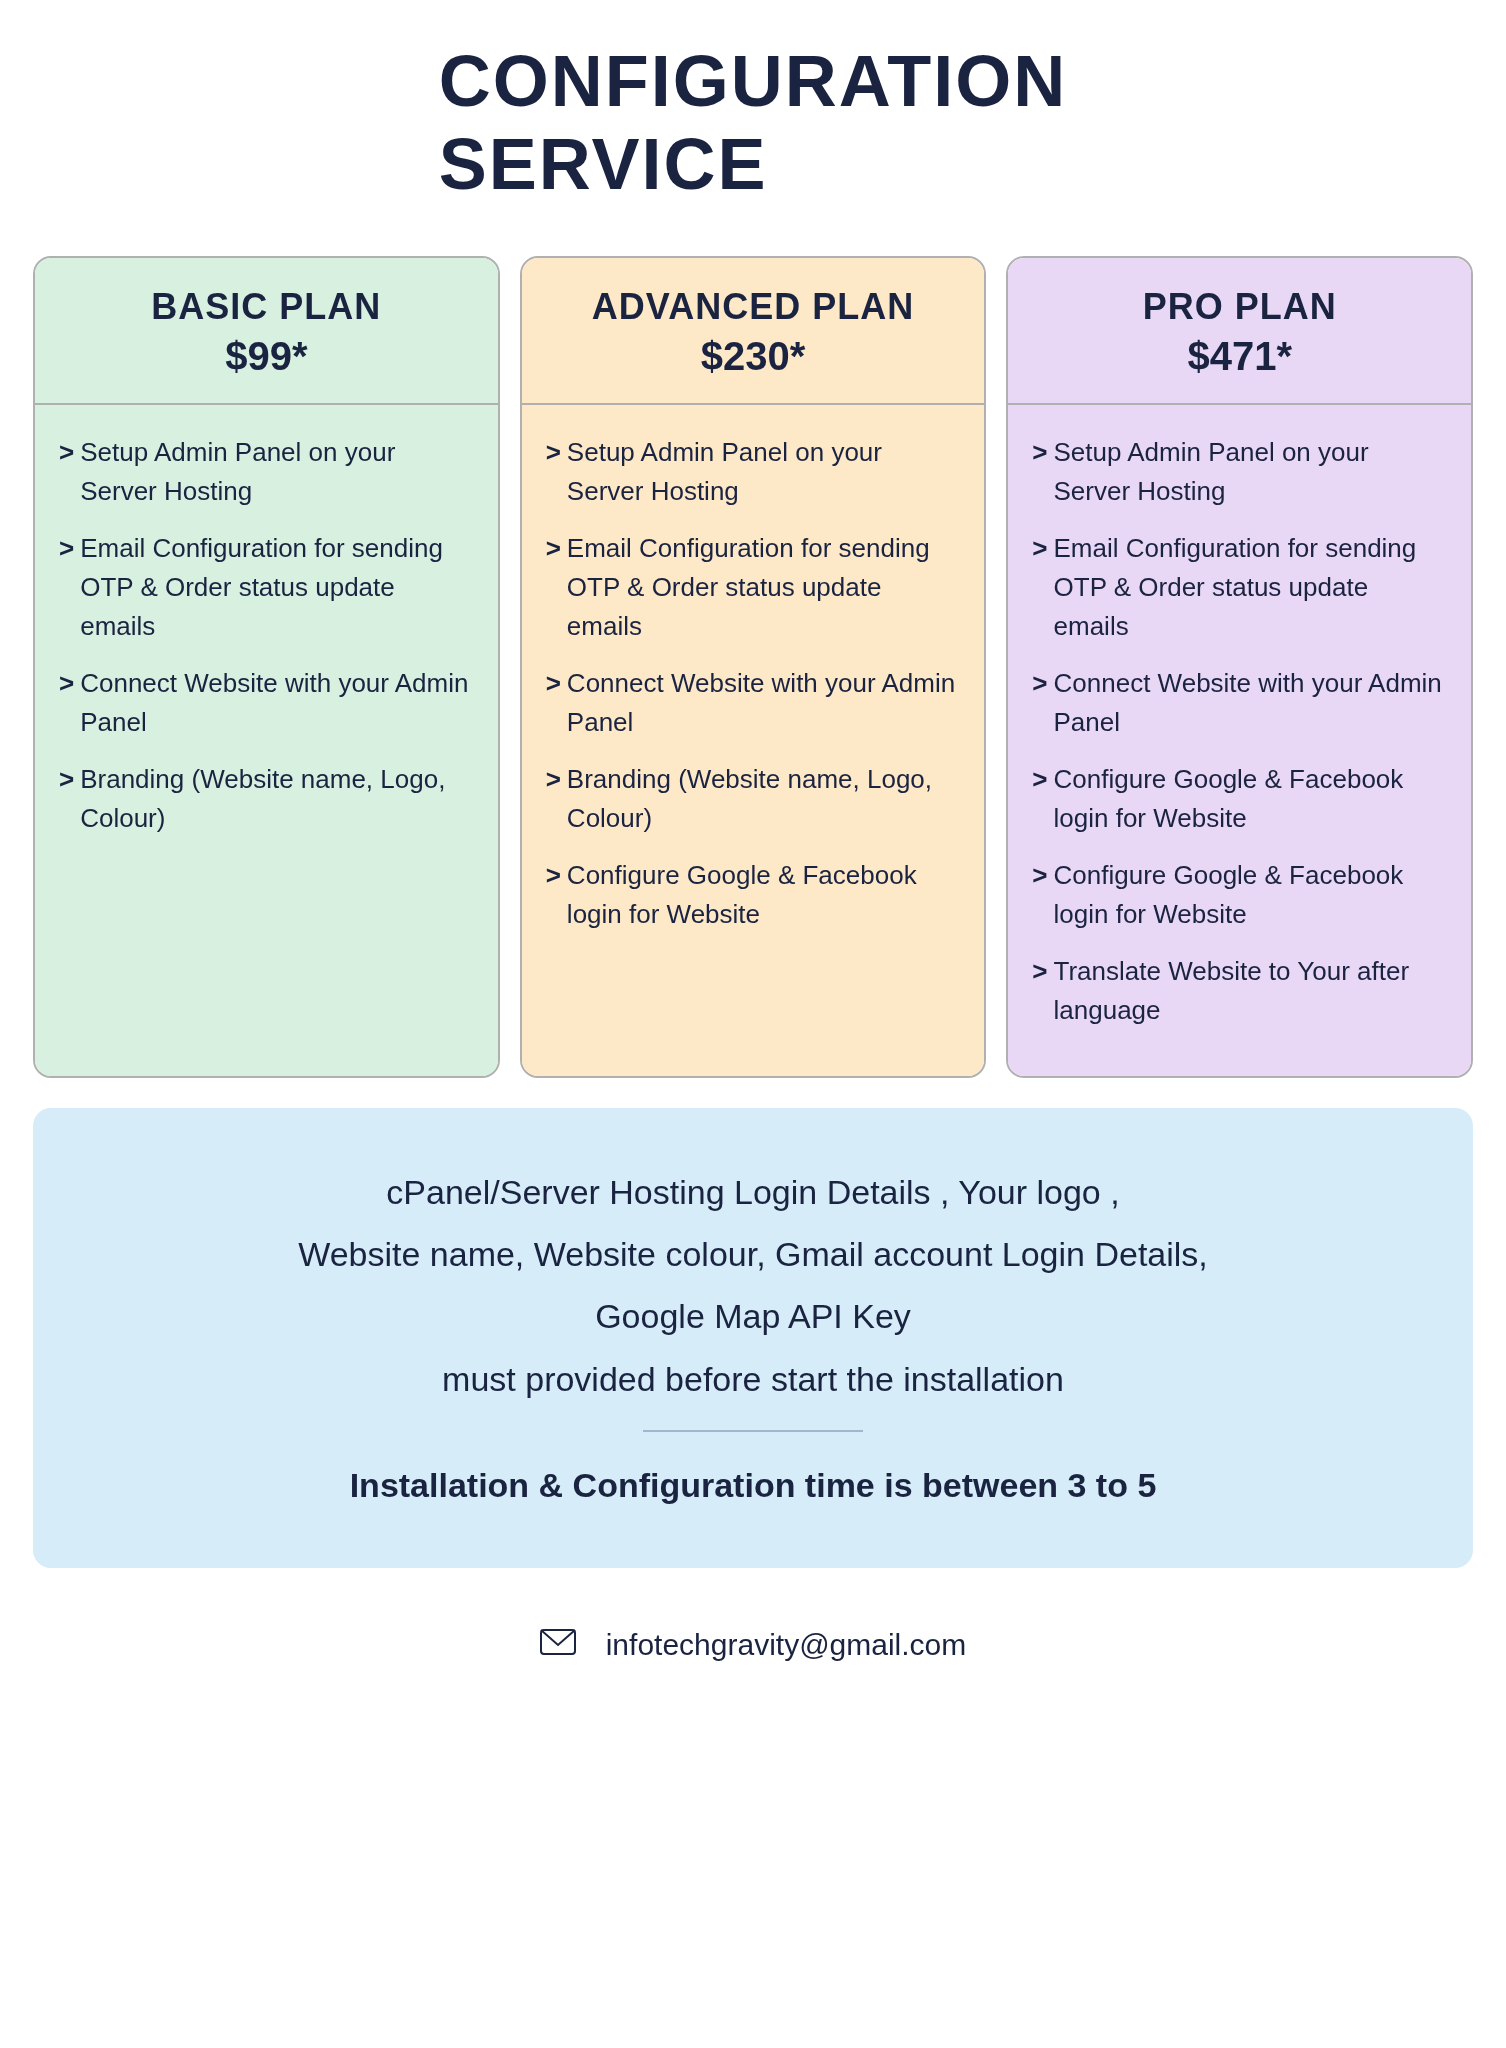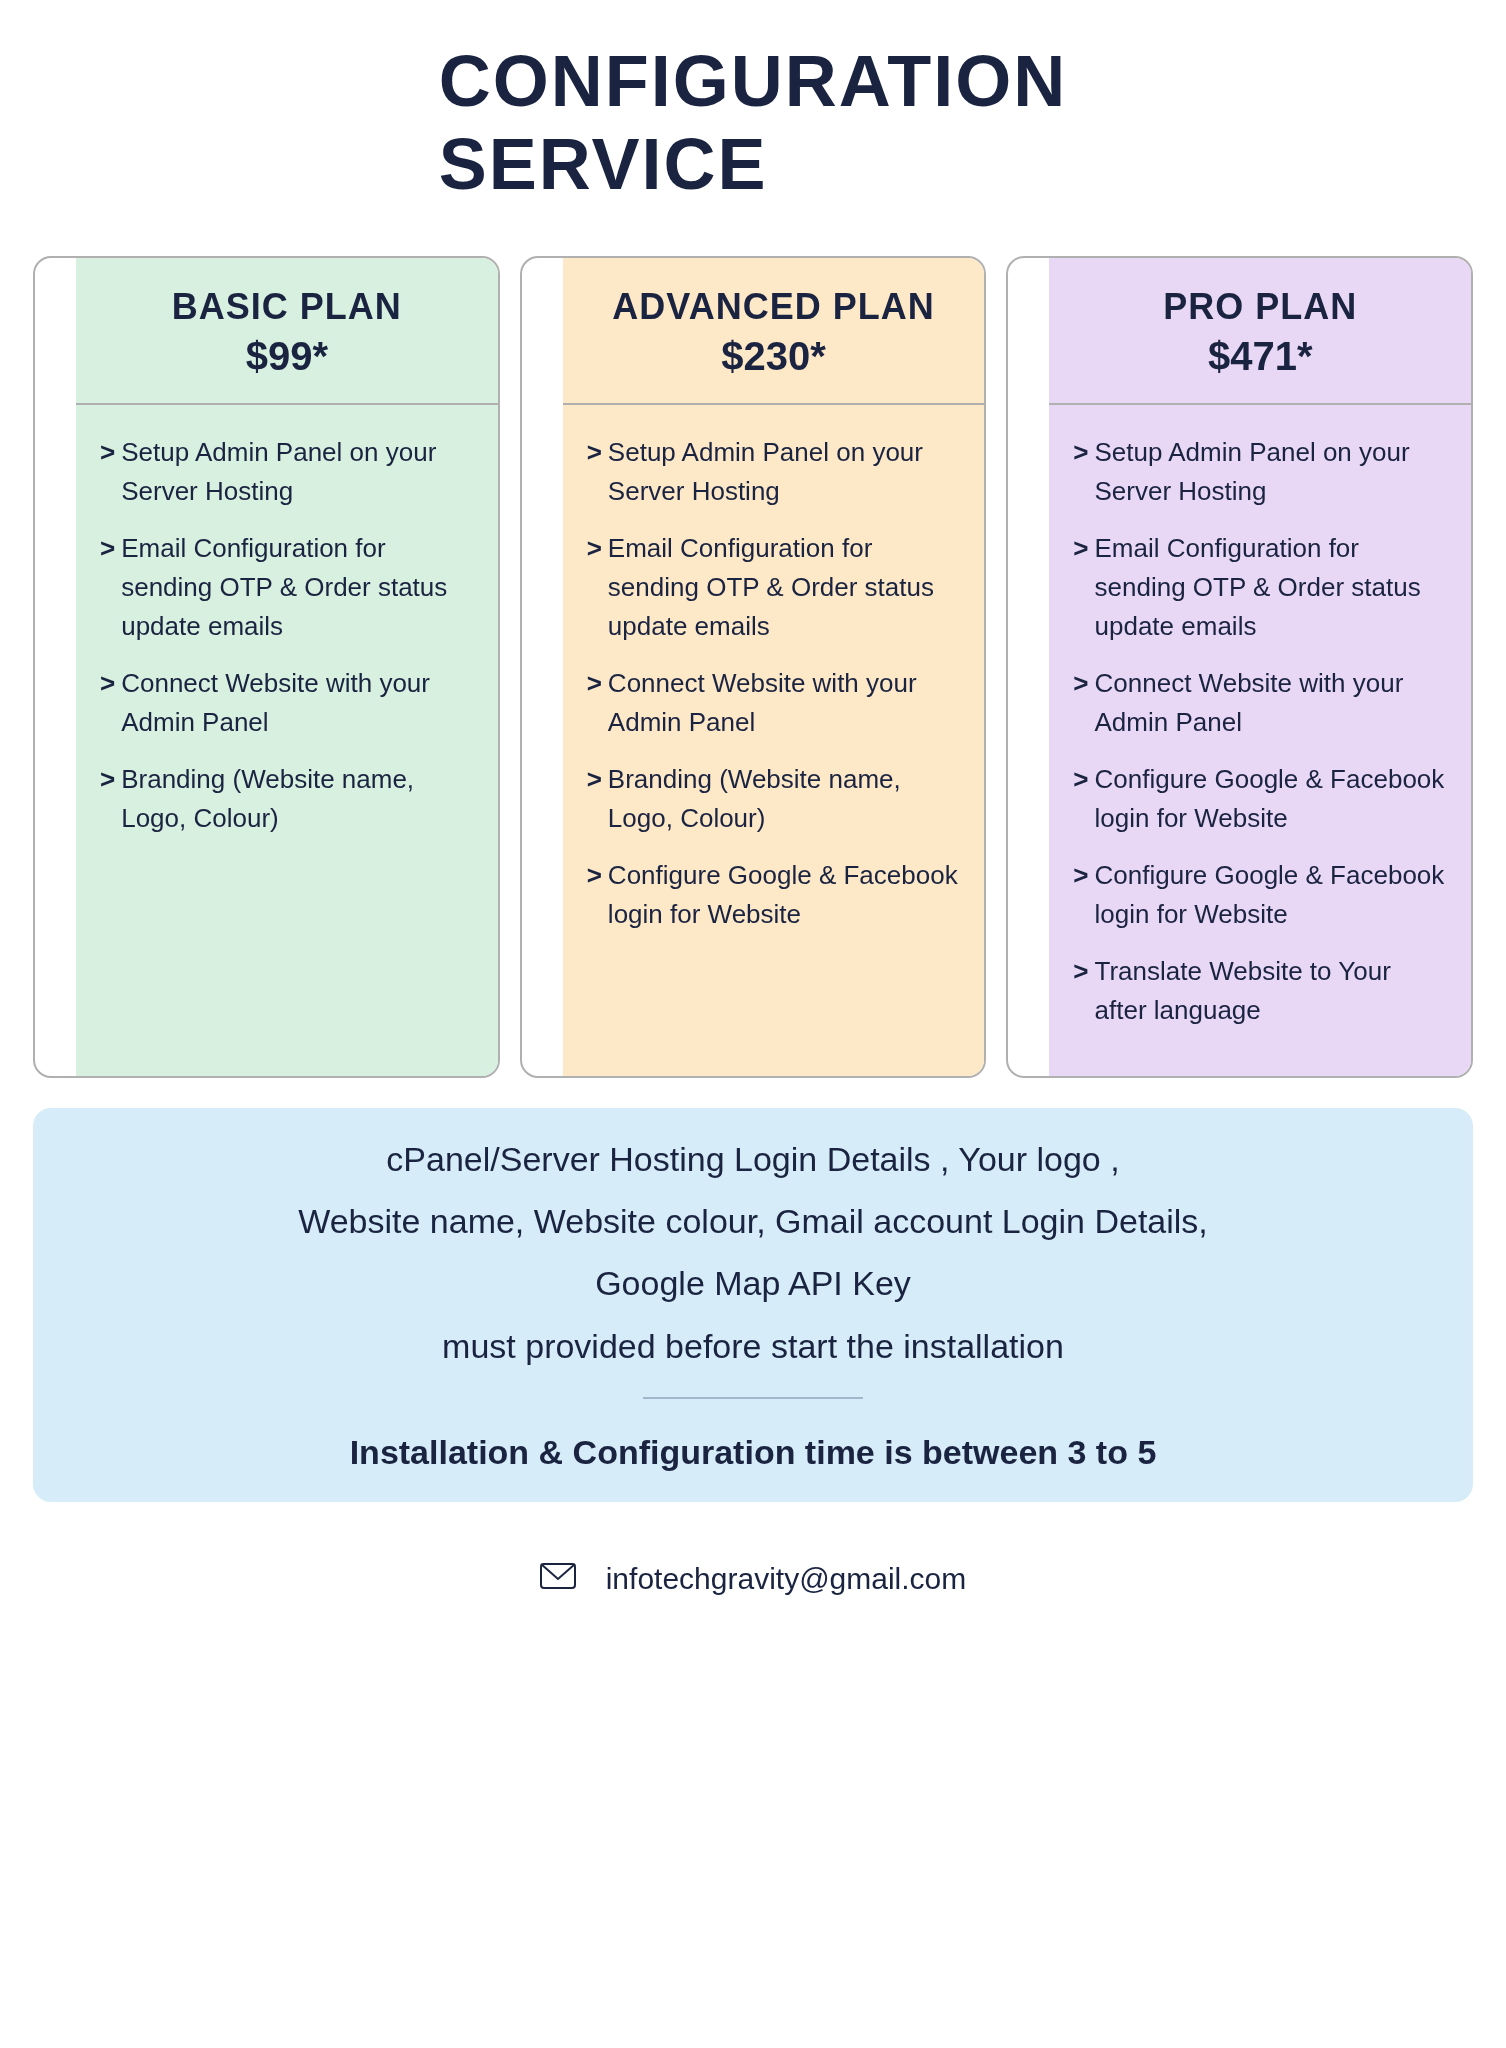--- a/index.html
+++ b/index.html
@@ -35,21 +35,20 @@
       margin-bottom: 30px;
     }
 
     .plan-card {
       flex: 1;
       border-radius: 18px;
       border: 2px solid #b0b0b0;
       overflow: hidden;
       display: flex;
       flex-direction: column;
-      padding-left: 41px;
     }
 
     .plan-header {
       padding: 28px 20px 24px;
       text-align: center;
       border-bottom: 2px solid #b0b0b0;
     }
 
     .plan-name {
       font-size: 36px;
@@ -93,21 +92,21 @@
     .plan-advanced .plan-body { background: #fde8c8; }
 
     .plan-pro .plan-header { background: #e8d8f5; }
     .plan-pro .plan-body { background: #e8d8f5; }
 
     .info-box {
       width: 100%;
       max-width: 1440px;
       background: #d6ecf8;
       border-radius: 18px;
-      padding: 24px 80px;
+      padding: 57px 80px;
       text-align: center;
       margin-bottom: 40px;
     }
 
     .info-text {
       font-size: 34px;
       color: #1a2340;
       line-height: 1.6;
       margin-bottom: 8px;
     }

